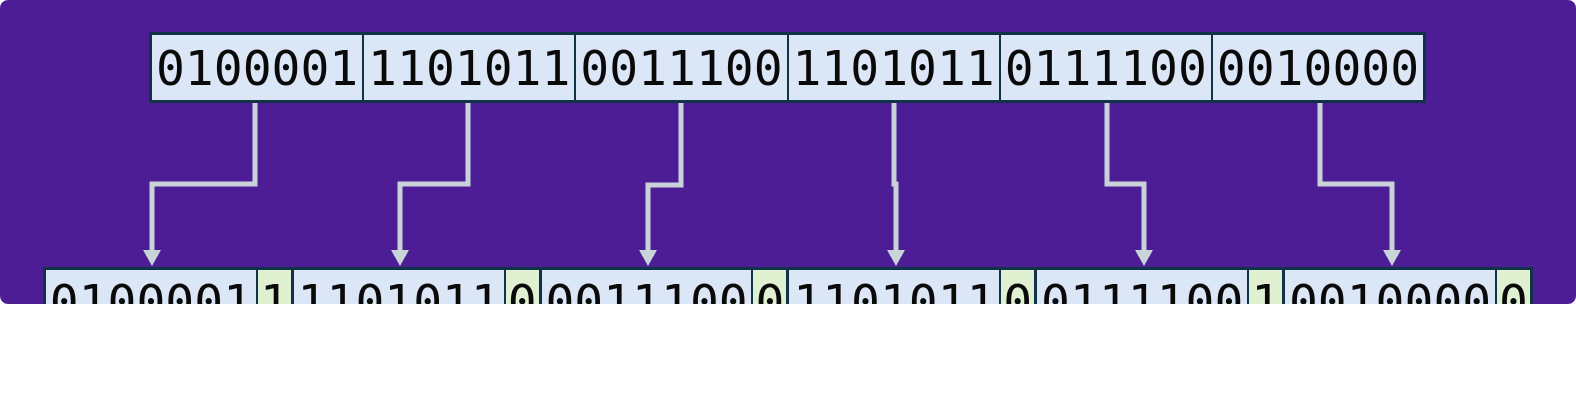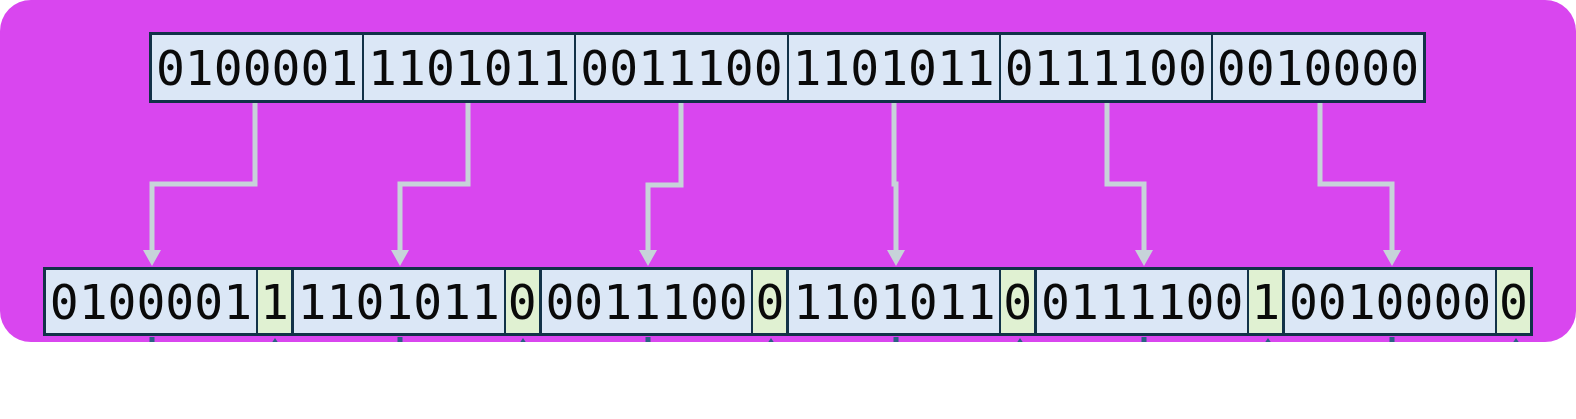--- a/index.html
+++ b/index.html
@@ -4,23 +4,23 @@
 <style>
   html, body {
     margin: 0;
     padding: 0;
     background: #ffffff;
     font-family: "DejaVu Sans Mono", "Liberation Mono", monospace;
   }
   .canvas {
     position: relative;
     width: 1576px;
-    height: 342px;
-    background: #d946ef;
-    border-radius: 31px;
+    height: 304px;
+    background: #4c1d95;
+    border-radius: 8px;
     overflow: hidden;
   }
   .arrow-layer {
     position: absolute;
     left: 0; top: 0;
     width: 1576px; height: 419px;
     pointer-events: none;
   }
   .bit-row {
     position: absolute;

